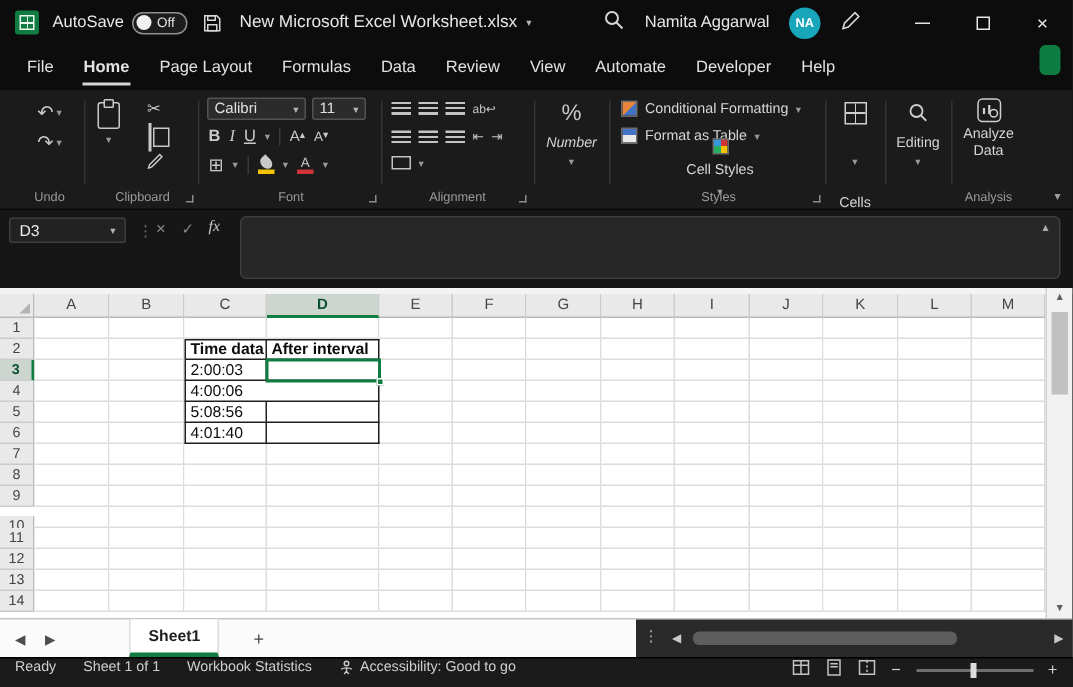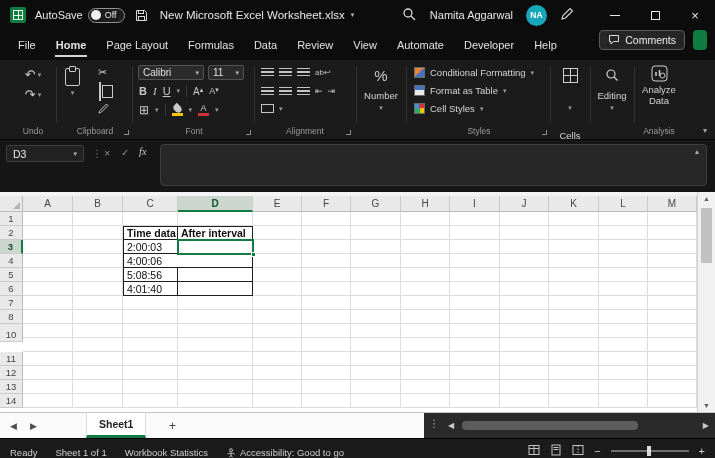--- a/index.html
+++ b/index.html
@@ -100,21 +100,21 @@
   .snav{position:absolute;top:0;height:100%;display:flex;align-items:center;color:#4d4d4d;font-size:9px;}
   .stab{position:absolute;left:86px;top:0;height:100%;background:#fff;border-left:1px solid #dcdcdc;border-right:1px solid #dcdcdc;border-bottom:3px solid #107c41;display:flex;align-items:center;padding:0 12px;font-size:10.5px;font-weight:bold;color:#1f1f1f;}
   .addsheet{position:absolute;left:164px;top:4px;width:17px;height:17px;border-radius:50%;display:flex;align-items:center;justify-content:center;color:#444;font-size:12px;}
   .hzone{position:absolute;left:424px;right:0;top:0;bottom:0;background:#2a2a2a;color:#c9c9c9;}
   .hz-dots{position:absolute;left:5px;top:5px;font-size:10px;color:#bdbdbd;}
   .hz-left{position:absolute;left:24px;top:8px;font-size:8px;}
   .hz-right{position:absolute;right:6px;top:8px;font-size:8px;}
   .hthumb{position:absolute;left:38px;top:8px;width:176px;height:9px;border-radius:4px;background:#5d5d5d;}
 
   
-  .statusbar{height:20px;flex:0 0 auto;background:#1b1b1b;border-top:1px solid #000;display:flex;align-items:flex-end;color:#cfcfcf;font-size:9.5px;gap:18px;padding:0 10px;white-space:nowrap;}
+  .statusbar{height:20px;flex:0 0 auto;background:#1b1b1b;border-top:1px solid #000;display:flex;align-items:flex-start;color:#cfcfcf;font-size:9.5px;gap:18px;padding:0 10px;white-space:nowrap;}
   .sb-item{display:flex;align-items:center;gap:4px;}
   .sb-right{margin-left:auto;display:flex;align-items:center;gap:10px;}
   .zoomtrack{width:78px;height:2px;background:#6f6f6f;position:relative;}
   .zoomthumb{position:absolute;left:36px;top:-4px;width:4px;height:10px;background:#dcdcdc;}
 </style>
 </head>
 <body>
 
 <div class="window">
 
@@ -175,26 +175,20 @@
         <div class="rtab">Page Layout</div>
         <div class="rtab">Formulas</div>
         <div class="rtab">Data</div>
         <div class="rtab">Review</div>
         <div class="rtab">View</div>
         <div class="rtab">Automate</div>
         <div class="rtab">Developer</div>
         <div class="rtab">Help</div>
       </div>
     <div class="tabbar-right">
-      <div class="comments-btn">
-        <svg width="12" height="12" viewBox="0 0 12 12">
-            <path d="M1.5 1.5h9v6h-5l-2.5 2.5v-2.5h-1.5z" fill="none" stroke="#dcdcdc" stroke-width="1"></path>
-          </svg>
-        <span>Comments</span>
-      </div>
       <div class="share-btn">
         
         
         
         
       </div>
     </div>
   </div>
 
   <div class="ribbon">
@@ -287,39 +281,39 @@
       </div>
       <div class="glabel">Alignment</div>
       <span class="launcher"></span>
     </div>
     <div class="sep" style="left:356px;"></div>
 
     <div class="rgroup" style="left:360px;width:42px;">
       <div class="icnbtn" style="top:7px;font-size:15px;">
           <span>%</span>
         </div>
-      <div class="bigbtn-label" style="top:30px;">Number</div>
+      <div class="bigbtn-label" style="top:30px;font-style:italic;">Number</div>
       <div class="icnbtn" style="top:44px;">
           <span class="mini">▾</span>
         </div>
     </div>
     <div class="sep" style="left:406px;"></div>
 
     <div class="rgroup" style="left:410px;width:138px;">
       <div class="strow" style="top:7px;">
         <span class="sticon" style="background:linear-gradient(135deg,#e8833a 0 50%,#4472c4 50% 100%);"></span>
         <span>Conditional Formatting</span>
         <span class="mini">▾</span>
       </div>
       <div class="strow" style="top:25px;">
         <span class="sticon" style="background:linear-gradient(#4472c4 0 4px,#e9e9e9 4px);"></span>
         <span>Format as Table</span>
         <span class="mini">▾</span>
       </div>
-      <div class="strow" style="top:43px;">
+      <div class="strow" style="top:32px;flex-direction:column;">
         <span class="sticon" style="background:conic-gradient(#d13438 0 25%,#f3c300 0 50%,#27ae60 0 75%,#3498db 0);"></span>
         <span>Cell Styles</span>
         <span class="mini">▾</span>
       </div>
       <div class="glabel">Styles</div>
       <span class="launcher"></span>
     </div>
     <div class="sep" style="left:550px;"></div>
 
     <div class="rgroup" style="left:553px;width:34px;">
@@ -395,21 +389,21 @@
         <div class="colhdr" style="left: 648px; width: 49px;">M</div>
         <div class="rowhdr" style="top: 20px; height: 14px;">1</div>
         <div class="rowhdr" style="top: 34px; height: 14px;">2</div>
         <div class="rowhdr sel" style="top: 48px; height: 14px;">3</div>
         <div class="rowhdr" style="top: 62px; height: 14px;">4</div>
         <div class="rowhdr" style="top: 76px; height: 14px;">5</div>
         <div class="rowhdr" style="top: 90px; height: 14px;">6</div>
         <div class="rowhdr" style="top: 104px; height: 14px;">7</div>
         <div class="rowhdr" style="top: 118px; height: 14px;">8</div>
         <div class="rowhdr" style="top: 132px; height: 14px;">9</div>
-        <div class="rowhdr" style="top: 136px; height: 14px;">10</div>
+        <div class="rowhdr" style="top: 152px; height: 14px;">10</div>
         <div class="rowhdr" style="top: 160px; height: 14px;">11</div>
         <div class="rowhdr" style="top: 174px; height: 14px;">12</div>
         <div class="rowhdr" style="top: 188px; height: 14px;">13</div>
         <div class="rowhdr" style="top: 202px; height: 14px;">14</div>
         <div class="cell" style="left: 23px; top: 20px; width: 50px; height: 14px;"></div>
         <div class="cell" style="left: 73px; top: 20px; width: 50px; height: 14px;"></div>
         <div class="cell" style="left: 123px; top: 20px; width: 55px; height: 14px;"></div>
         <div class="cell" style="left: 178px; top: 20px; width: 75px; height: 14px;"></div>
         <div class="cell" style="left: 253px; top: 20px; width: 49px; height: 14px;"></div>
         <div class="cell" style="left: 302px; top: 20px; width: 49px; height: 14px;"></div>

